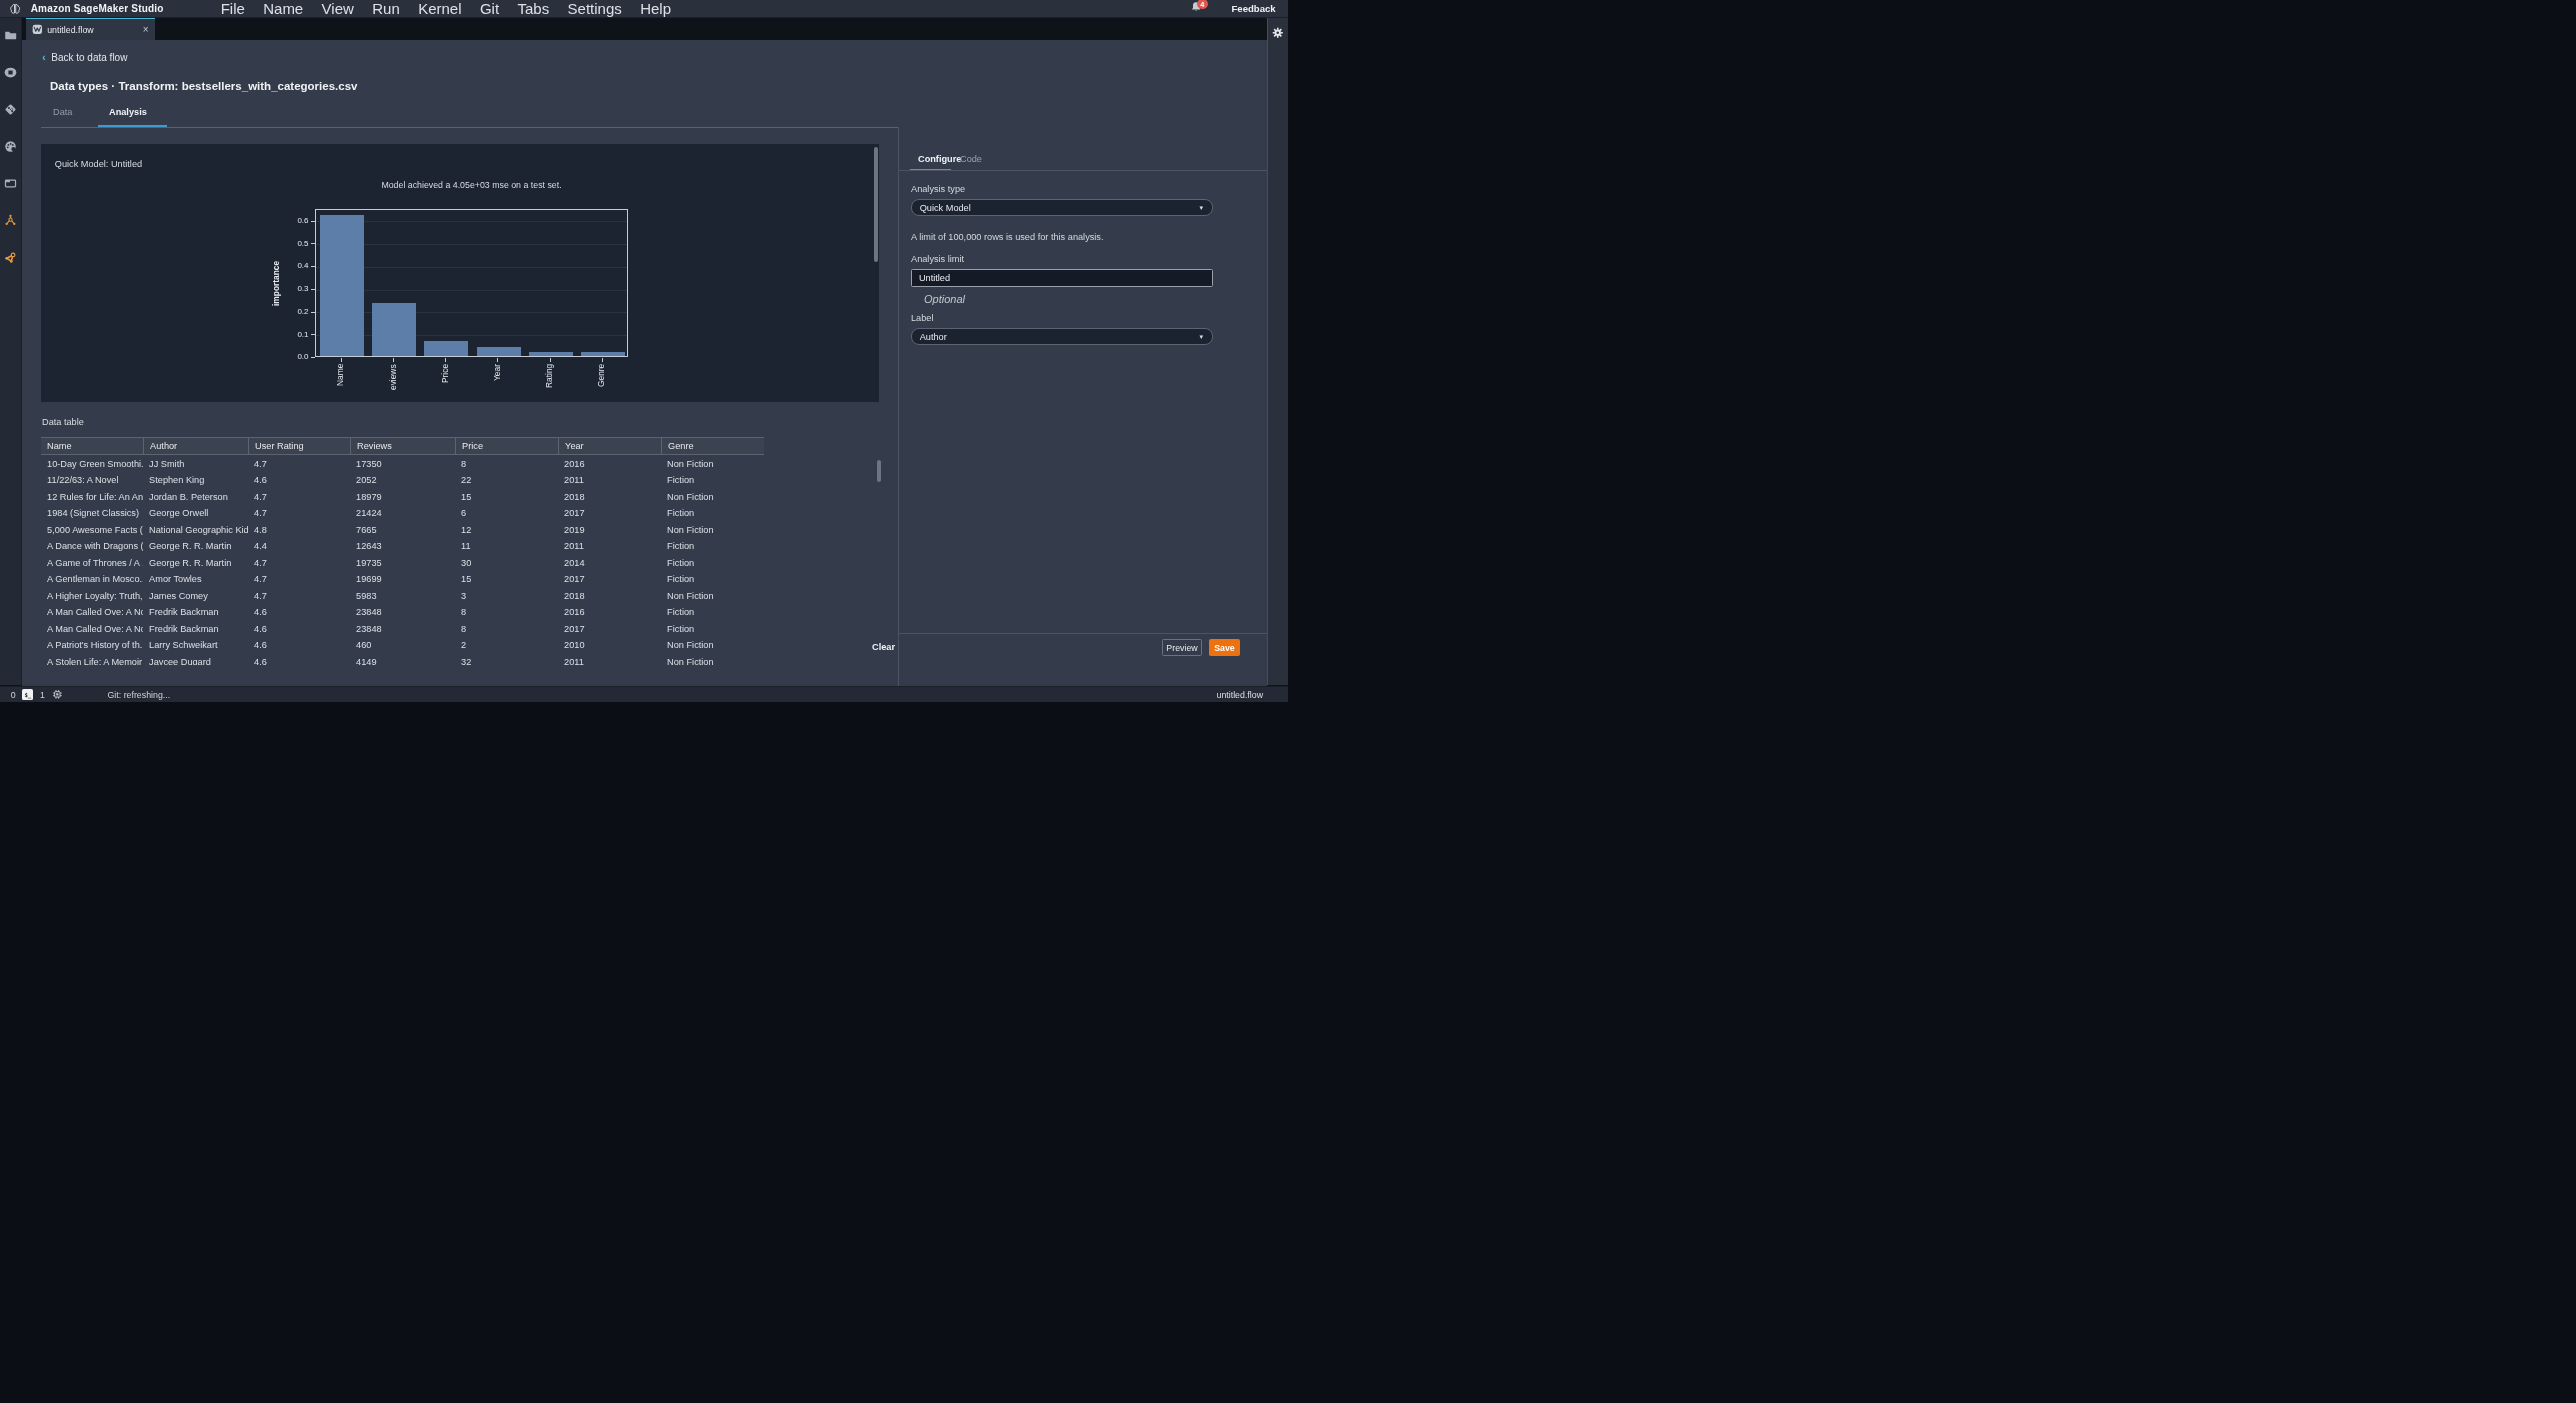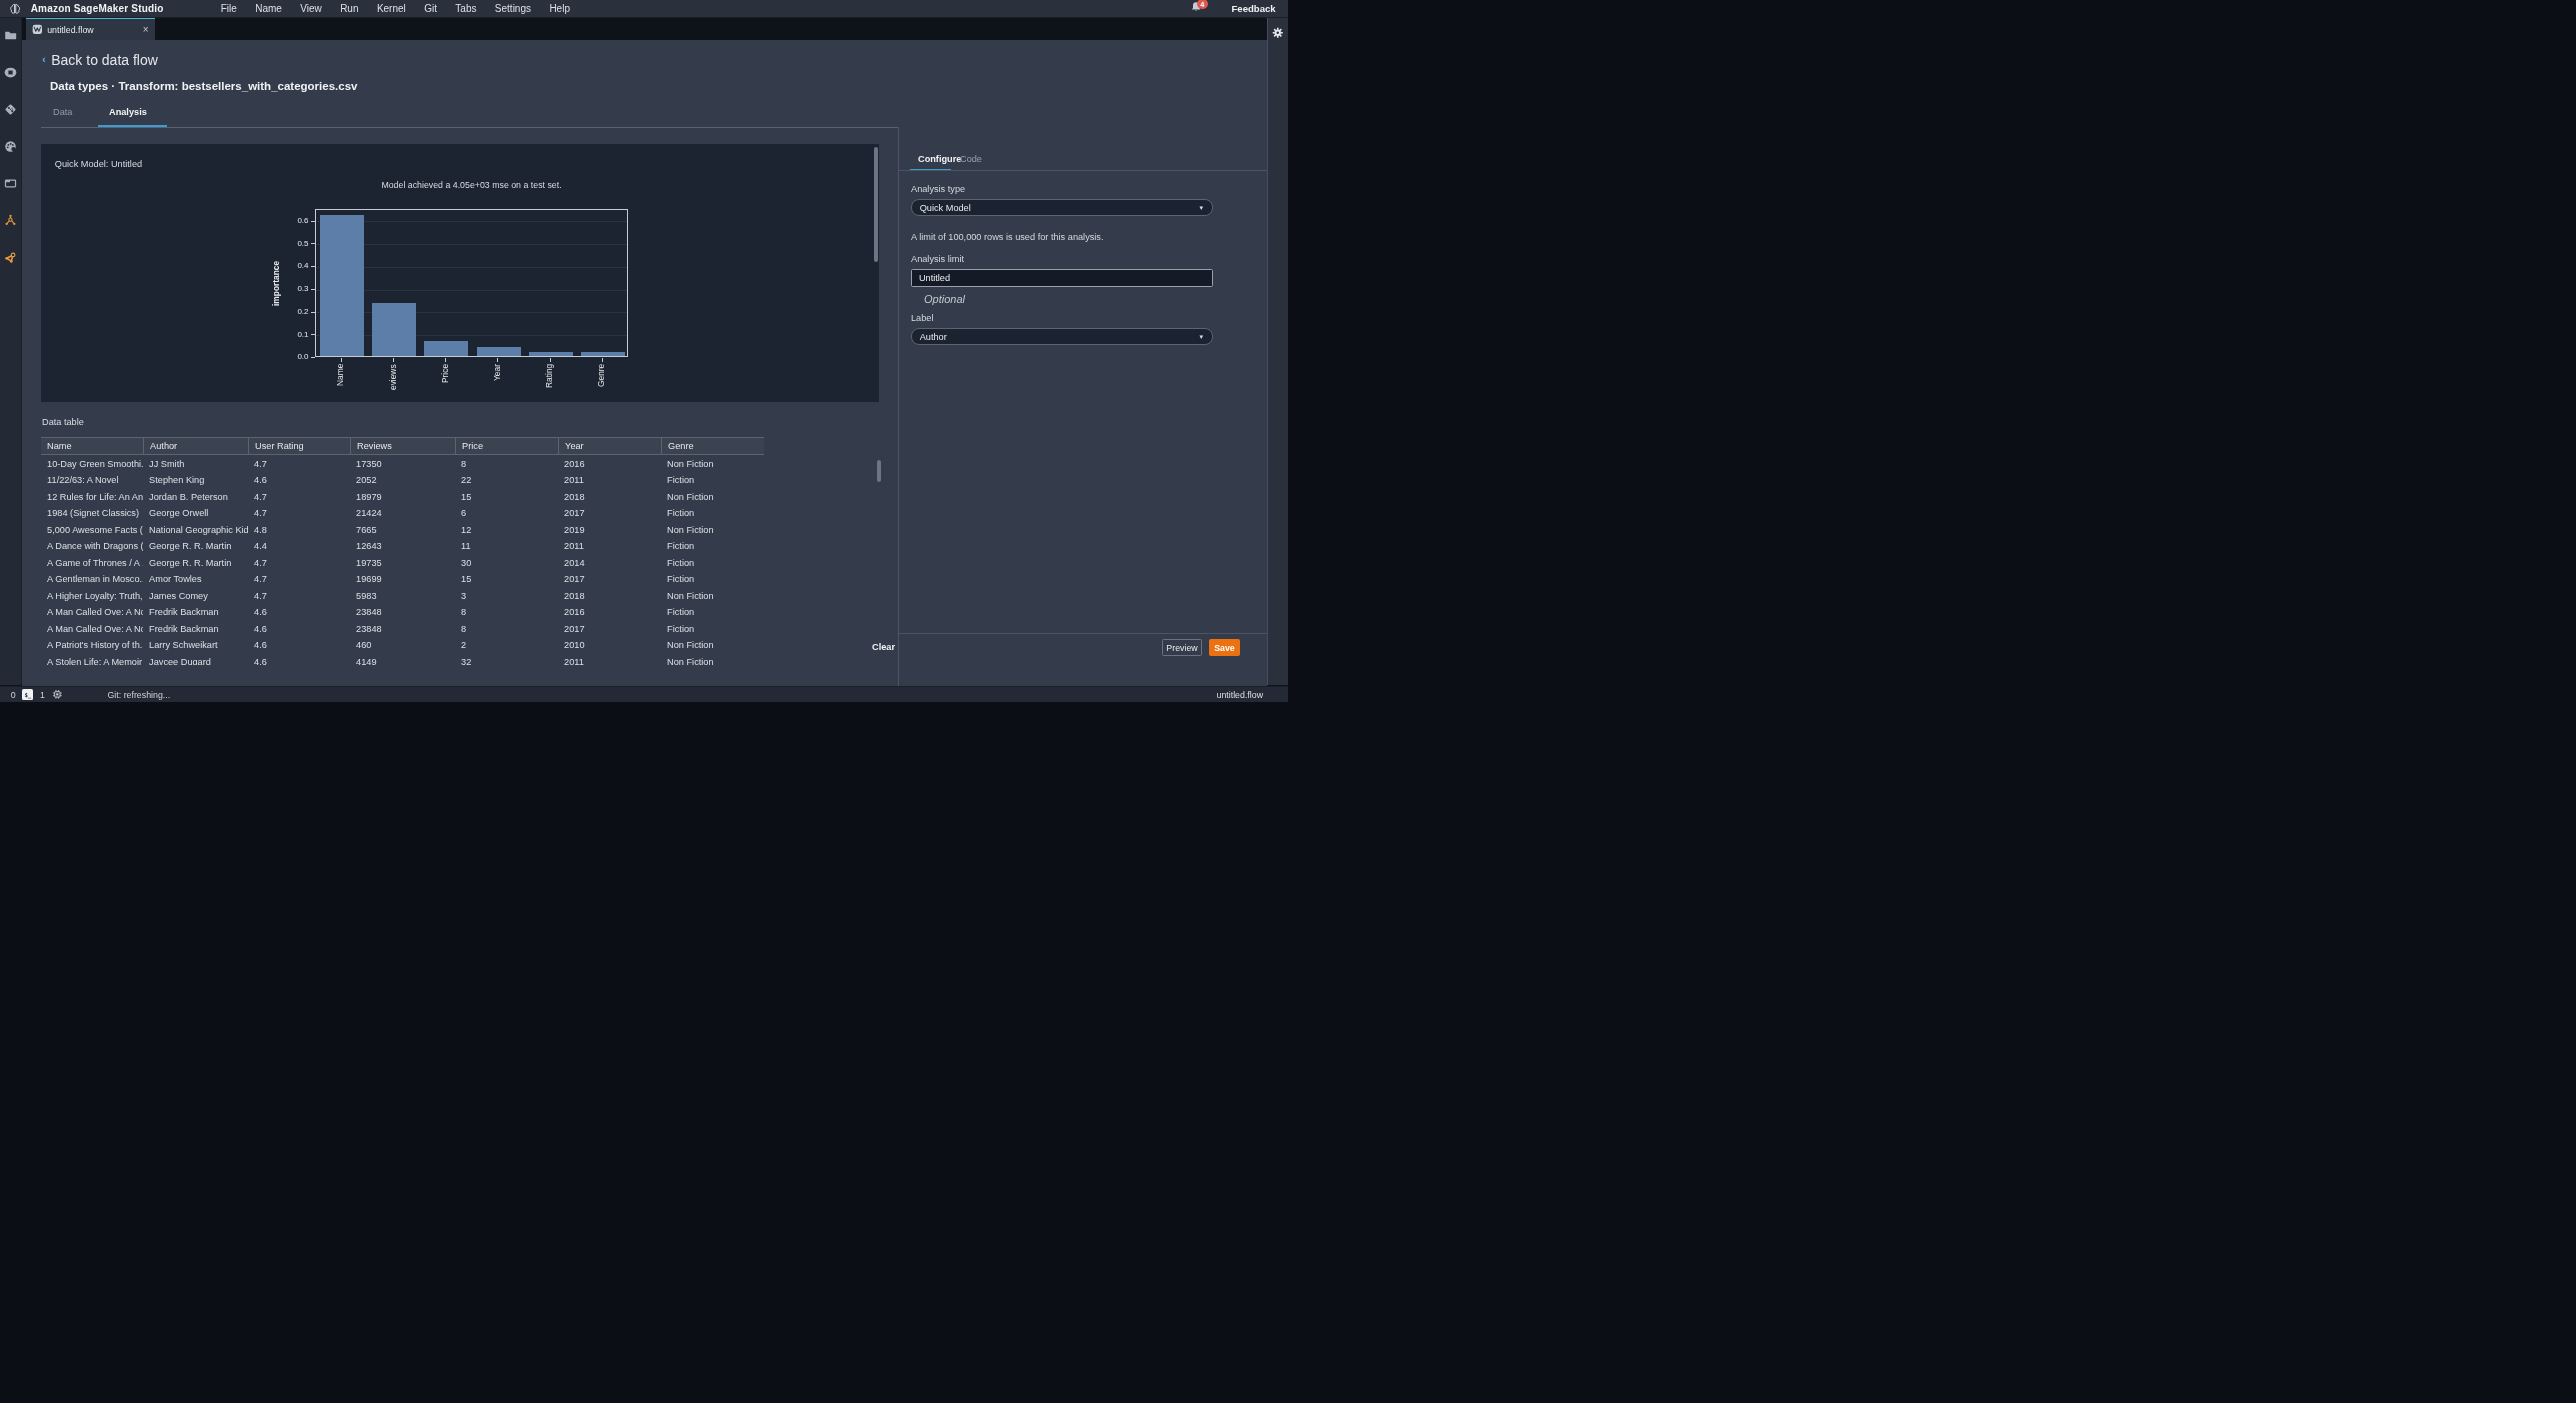--- a/index.html
+++ b/index.html
@@ -5,21 +5,21 @@
   * { margin:0; padding:0; box-sizing:border-box; }
   html,body { background:#0b0f15; }
   body { font-family:"Liberation Sans","DejaVu Sans",sans-serif; }
   #app { position:relative; width:1288px; height:702px; overflow:hidden; background:#0e1319; color:#e3e7ec; }
 
   
   #menubar { position:absolute; left:0; top:0; width:1288px; height:18.4px; background:#2a313d; display:flex; align-items:center; border-bottom:0.8px solid #1a1f28; z-index:5; }
   .logo { margin-left:9.2px; display:flex; align-items:center; }
   .app-title { margin-left:9.2px; font-size:10px; font-weight:700; color:#f2f4f6; letter-spacing:0.2px; }
   .menus { margin-left:57px; display:flex; gap:18.4px; }
-  .menu-item { font-size:10px; color:#dde1e6; cursor:default; }
+  .menu-item { font-size:15px; color:#dde1e6; cursor:default; }
   .mb-right { margin-left:auto; display:flex; align-items:center; gap:26px; margin-right:12.3px; }
   .bell-wrap { position:relative; width:15.3px; height:15.3px; }
   .badge { position:absolute; top:-2.3px; left:6.9px; min-width:10.7px; height:10.7px; border-radius:6.1px; background:#dd5950; color:#fff; font-size:7.3px; font-weight:700; display:flex; align-items:center; justify-content:center; padding:0 2.3px; }
   .feedback { font-size:9.6px; font-weight:700; color:#f0f2f5; }
 
   
   #left-rail { position:absolute; left:0; top:18.4px; width:22px; height:667px; background:#232a35; border-right:0.8px solid #1a1f28; display:flex; flex-direction:column; align-items:center; padding-top:10.7px; gap:24px; z-index:4; }
   .rail-icon { width:13px; height:13px; display:flex; align-items:center; justify-content:center; }
 
   
@@ -29,21 +29,21 @@
   
   #tabstrip { position:absolute; left:22px; top:18.4px; width:1245px; height:21.5px; background:#0e1319; }
   .doc-tab { position:absolute; left:3.8px; top:0; width:129px; height:21.5px; background:#2e3643; border-top:1.5px solid #4cb8d8; display:flex; align-items:center; padding:0 6.1px; gap:4.6px; }
   .doc-tab .tab-label { font-size:8.8px; color:#e9ebee; flex:1; }
   .doc-tab .tab-close { font-size:10px; color:#c3c9d1; cursor:pointer; line-height:1; }
 
   
   #content { position:absolute; left:22px; top:40px; width:1245px; height:646px; background:#343c4b; overflow:hidden; }
   .back-link { position:absolute; left:20px; top:11.5px; display:flex; align-items:center; gap:5.4px; cursor:pointer; }
   .back-chevron { color:#4cb8d8; font-size:11.5px; font-weight:700; line-height:1; }
-  .back-text { font-size:14px; color:#e4e7ea; }
+  .back-text { font-size:10px; color:#e4e7ea; }
   .page-title { position:absolute; left:28px; top:40px; font-size:11.5px; font-weight:700; color:#f0f2f4; }
 
   .page-tabs-border { position:absolute; left:19px; top:87px; width:857px; height:0.8px; background:#5a6170; }
   .ptab { position:absolute; top:67px; font-size:9.2px; }
   .ptab-data { left:31px; color:#959ca7; }
   .ptab-analysis { left:87px; color:#f2f4f6; font-weight:700; }
   .ptab-underline { position:absolute; left:76px; top:85px; width:69px; height:2.3px; background:#3d9bd1; }
 
   
   #chart-panel { position:absolute; left:19px; top:104px; width:838px; height:258px; background:#1c2431; overflow:hidden;padding-left:48px; }

